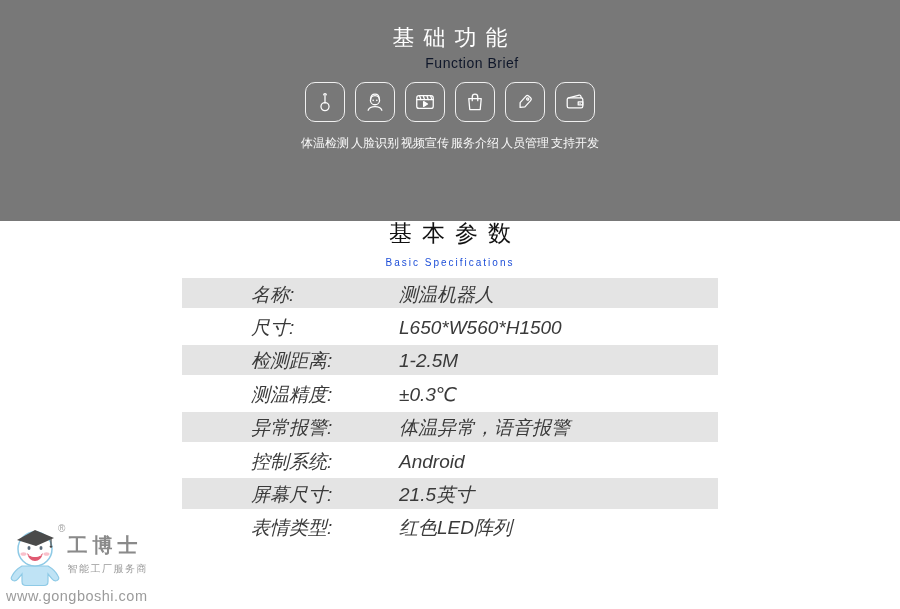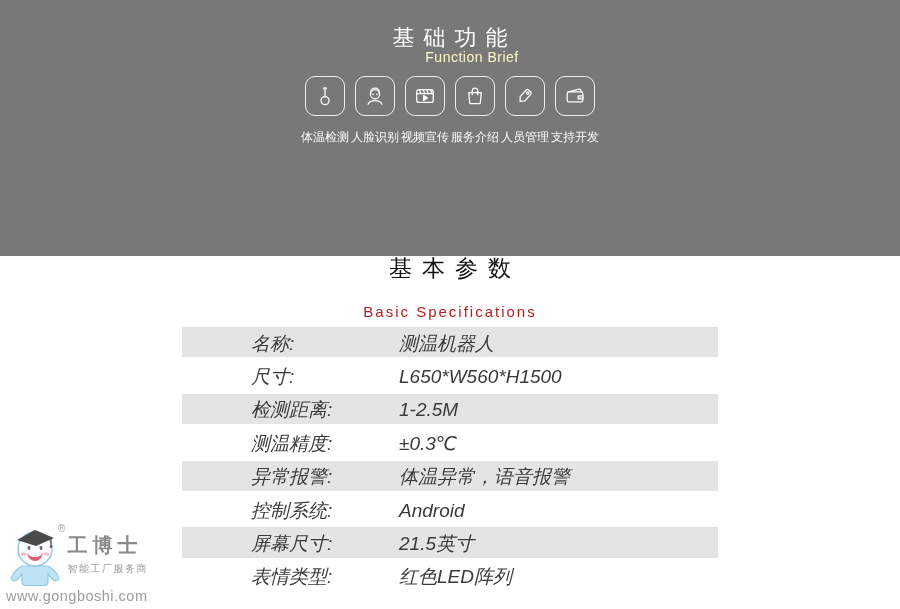--- a/index.html
+++ b/index.html
@@ -6,39 +6,39 @@
   html,body { width:900px; height:609px; }
   body {
     font-family:"Liberation Sans","DejaVu Sans",sans-serif;
     background:#ffffff;
     position:relative;
     overflow:hidden;
   }
 
   
   .hero {
-    height:256px;
+    height:221px;
     background:#787878;
     color:#ffffff;
     text-align:center;
     padding-top:26px;
   }
   .hero-title {
     font-size:22px;
     font-weight:500;
     letter-spacing:9px;
     text-indent:9px;
     line-height:24px;
   }
   .hero-subtitle {
     font-size:14px;
     letter-spacing:0.5px;
-    margin-top:0;
+    margin-top:6px;
     line-height:15px;
-    color:#fef9c3;
+    color:#0f172a;
     padding-left:44px;
   }
   .features {
     margin-top:11px;
     display:flex;
     justify-content:center;
   }
   .feature {
     width:50px;
     display:flex;
@@ -63,24 +63,24 @@
   .specs { text-align:center; }
   .specs-title {
     font-size:23px;
     font-weight:500;
     color:#111111;
     letter-spacing:10px;
     text-indent:10px;
     line-height:25px;
   }
   .specs-subtitle {
-    margin-top:23px;
-    font-size:15px;
+    margin-top:9px;
+    font-size:10px;
     letter-spacing:2px;
-    color:#b91c1c;
+    color:#1d4ed8;
     line-height:16px;
   }
   .spec-table {
     width:536px;
     margin:7px auto 0;
     text-align:left;
     font-style:italic;
   }
   .spec-row {
     height:33.4px;

